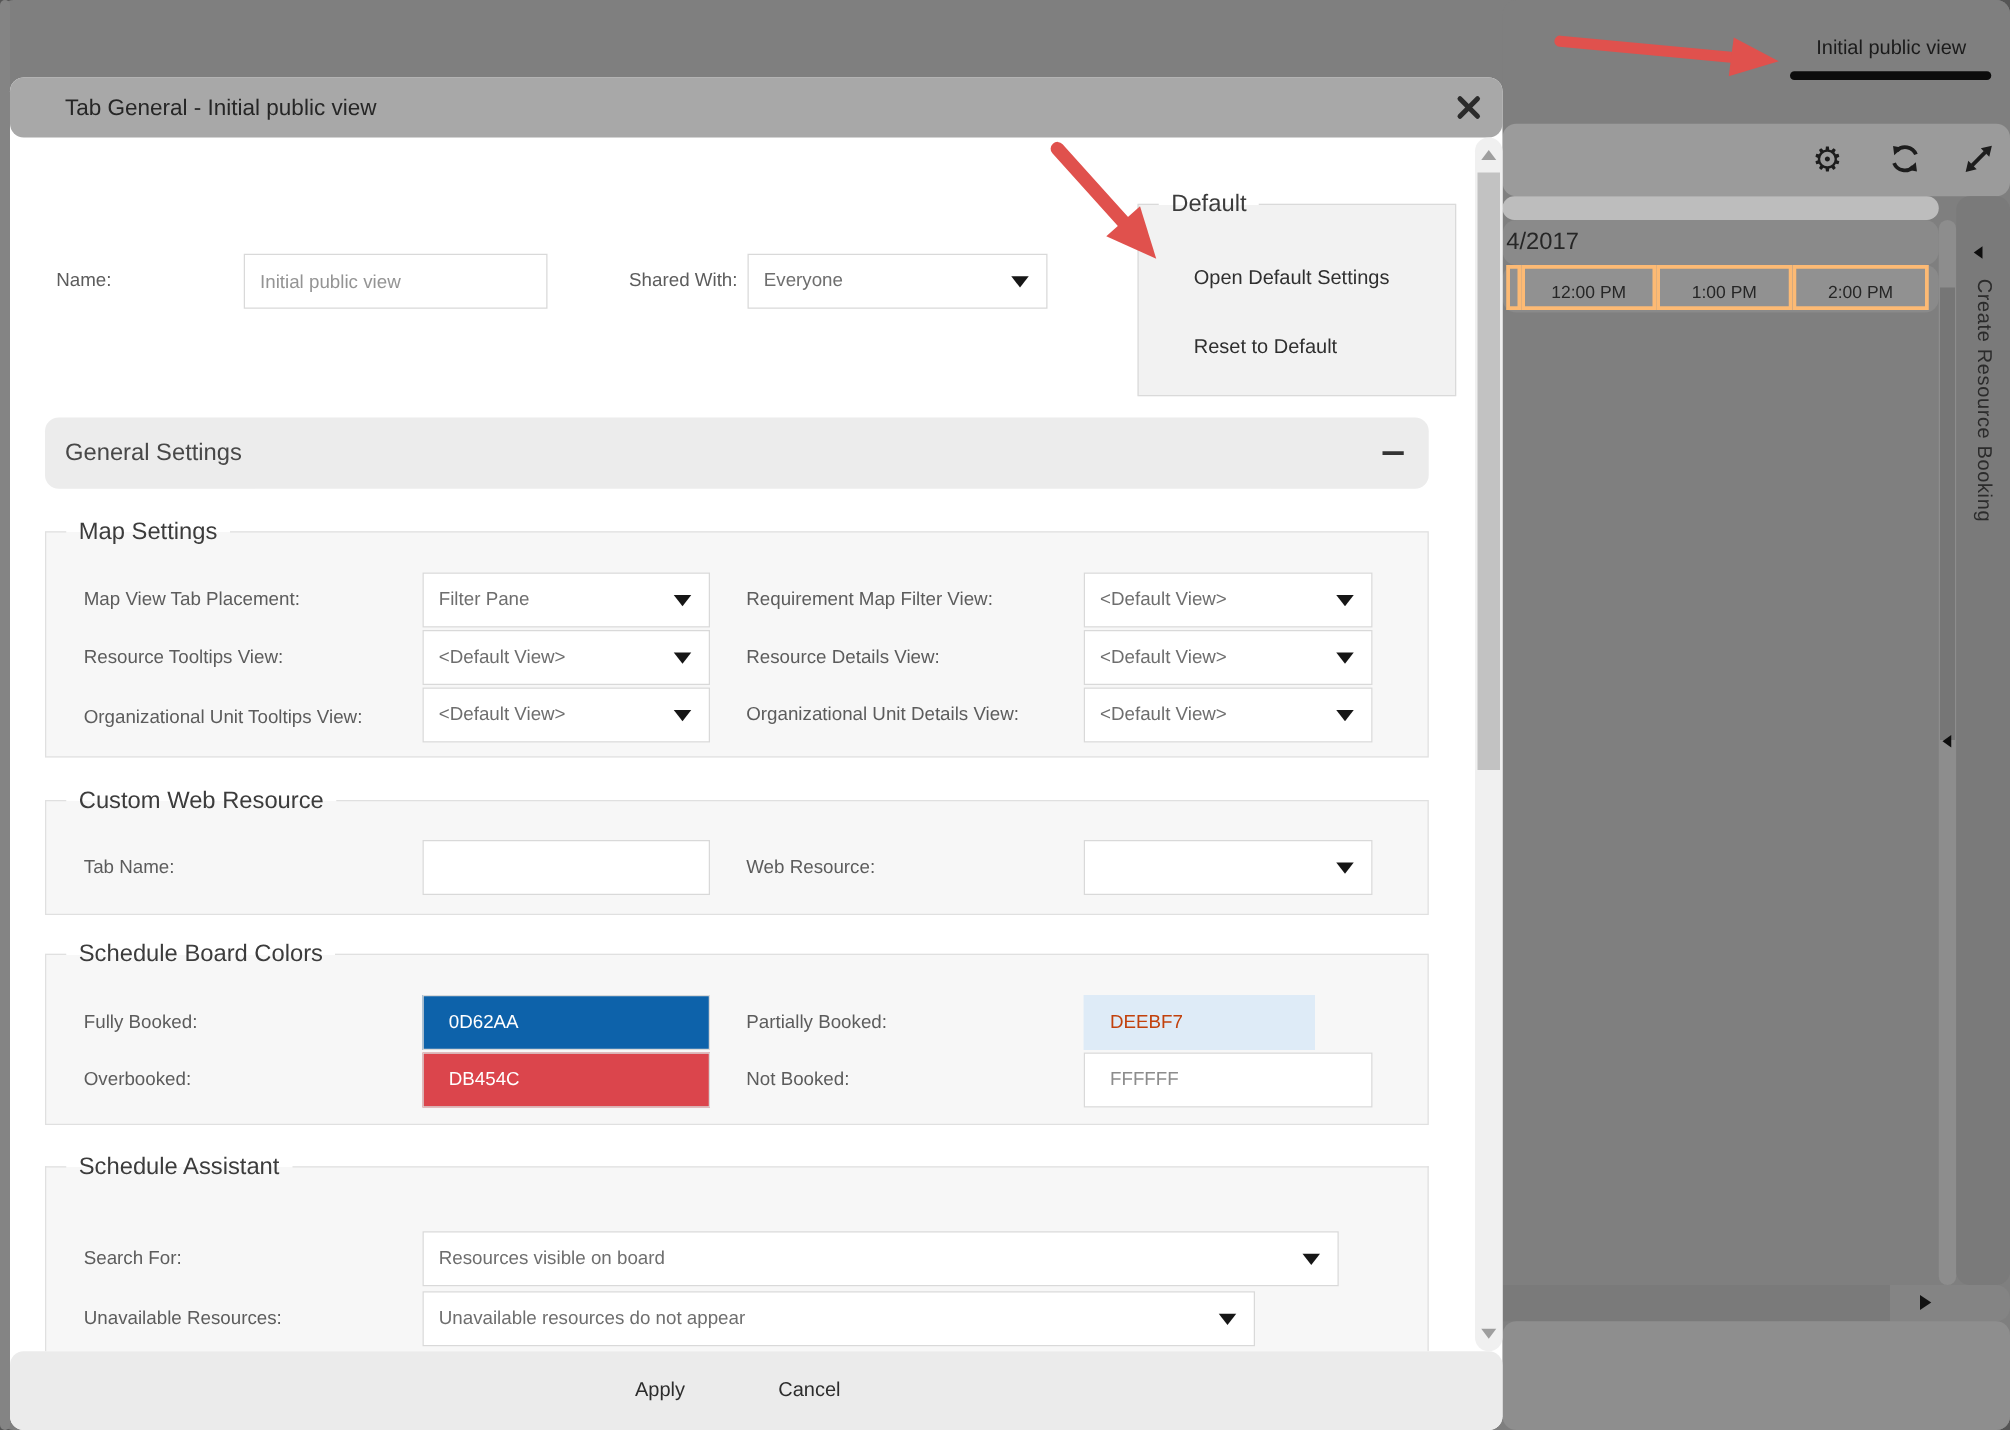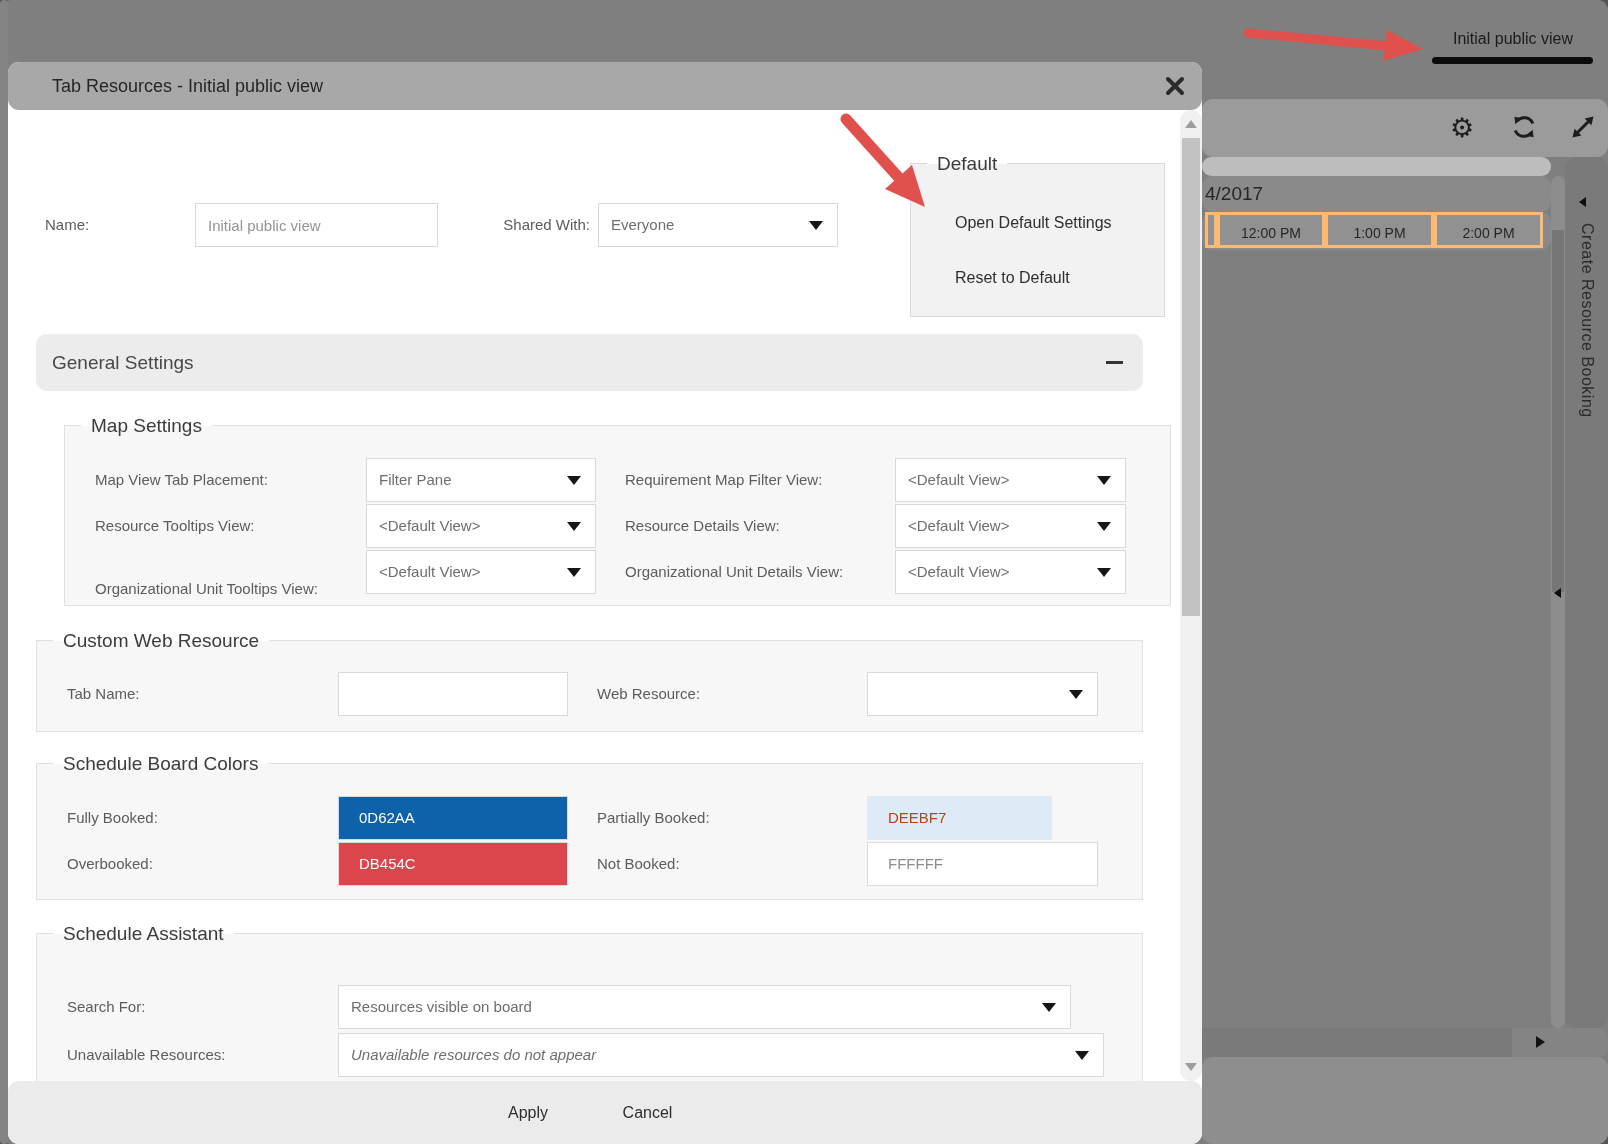--- a/index.html
+++ b/index.html
@@ -129,21 +129,21 @@
 
     <div class="abs h-band">
       <div class="h-thumb"></div>
       <div class="tri-right"></div>
     </div>
     <div class="abs bottom-band"></div>
   </div>
 
   <div id="dialog" class="abs">
     <div id="titlebar" class="abs">
-      <div id="dlg-title" class="abs">Tab Resources - Initial public view</div>
+      <div id="dlg-title" class="abs">Tab General - Initial public view</div>
       <div id="close-btn" class="abs">
         <svg width="22" height="22" viewBox="0 0 22 22">
           <line x1="4" y1="4" x2="18" y2="18" stroke="#2b2b2b" stroke-width="4" stroke-linecap="round"></line>
           <line x1="18" y1="4" x2="4" y2="18" stroke="#2b2b2b" stroke-width="4" stroke-linecap="round"></line>
         </svg>
       </div>
     </div>
 
     <div class="field-label" style="left:37px;top:141px;line-height:44px;">Name:</div>
     <input class="tbox" style="left: 187px; top: 141px; width: 243px;" value="Initial public view">
@@ -157,21 +157,21 @@
       <span class="legend alt">Default</span>
       <div class="dlink" style="top:50px;">Open Default Settings</div>
       <div class="dlink" style="top:105px;">Reset to Default</div>
     </div>
 
     <div id="gen-bar" class="abs">
       <span>General Settings</span>
       <div class="minus"></div>
     </div>
 
-    <div class="fieldset" style="left:28px;top:363px;width:1107px;height:181px;margin-left:28px;">
+    <div class="fieldset" style="left:28px;top:363px;width:1107px;height:181px;">
       <span class="legend">Map Settings</span>
       <div class="field-label" style="left:30px;top:32px;line-height:44px;">Map View Tab Placement:</div>
       <div class="box" style="left:301px;top:32px;width:230px;">
         <span>Filter Pane</span>
         <span class="caret"></span>
       </div>
       <div class="field-label" style="left:560px;top:32px;line-height:44px;">Requirement Map Filter View:</div>
       <div class="box" style="left:830px;top:32px;width:231px;">
         <span>&lt;Default View&gt;</span>
         <span class="caret"></span>
@@ -179,21 +179,21 @@
       <div class="field-label" style="left:30px;top:78px;line-height:44px;">Resource Tooltips View:</div>
       <div class="box" style="left:301px;top:78px;width:230px;">
         <span>&lt;Default View&gt;</span>
         <span class="caret"></span>
       </div>
       <div class="field-label" style="left:560px;top:78px;line-height:44px;">Resource Details View:</div>
       <div class="box" style="left:830px;top:78px;width:231px;">
         <span>&lt;Default View&gt;</span>
         <span class="caret"></span>
       </div>
-      <div class="field-label" style="left:30px;top:141px;line-height:44px;">Organizational Unit Tooltips View:</div>
+      <div class="field-label" style="left:30px;top:126px;line-height:44px;">Organizational Unit Tooltips View:</div>
       <div class="box" style="left:301px;top:124px;width:230px;">
         <span>&lt;Default View&gt;</span>
         <span class="caret"></span>
       </div>
       <div class="field-label" style="left:560px;top:124px;line-height:44px;">Organizational Unit Details View:</div>
       <div class="box" style="left:830px;top:124px;width:231px;">
         <span>&lt;Default View&gt;</span>
         <span class="caret"></span>
       </div>
     </div>
@@ -222,21 +222,21 @@
     </div>
 
     <div class="fieldset" style="left:28px;top:871px;width:1107px;height:148px;border-bottom:none;">
       <span class="legend">Schedule Assistant</span>
       <div class="field-label" style="left:30px;top:51px;line-height:44px;">Search For:</div>
       <div class="box" style="left:301px;top:51px;width:733px;">
         <span>Resources visible on board</span>
         <span class="caret"></span>
       </div>
       <div class="field-label" style="left:30px;top:99px;line-height:44px;">Unavailable Resources:</div>
-      <div class="box" style="left:301px;top:99px;width:766px;font-style:italic;">
+      <div class="box" style="left:301px;top:99px;width:666px;">
         <span>Unavailable resources do not appear</span>
         <span class="caret"></span>
       </div>
     </div>
 
     <div id="footer" class="abs">
       <div class="foot-btn" style="left:470px;width:100px;">Apply</div>
       <div class="foot-btn" style="left:592px;width:95px;">Cancel</div>
     </div>
 

